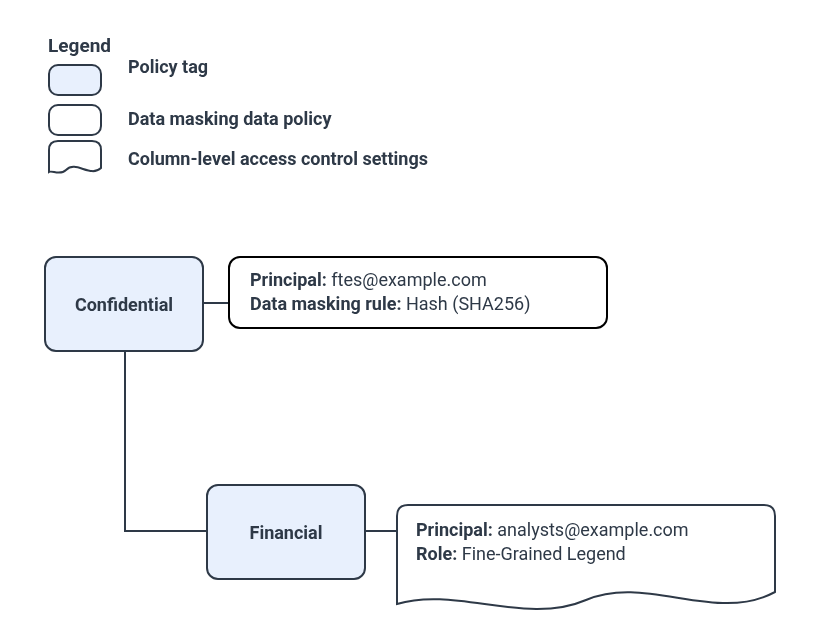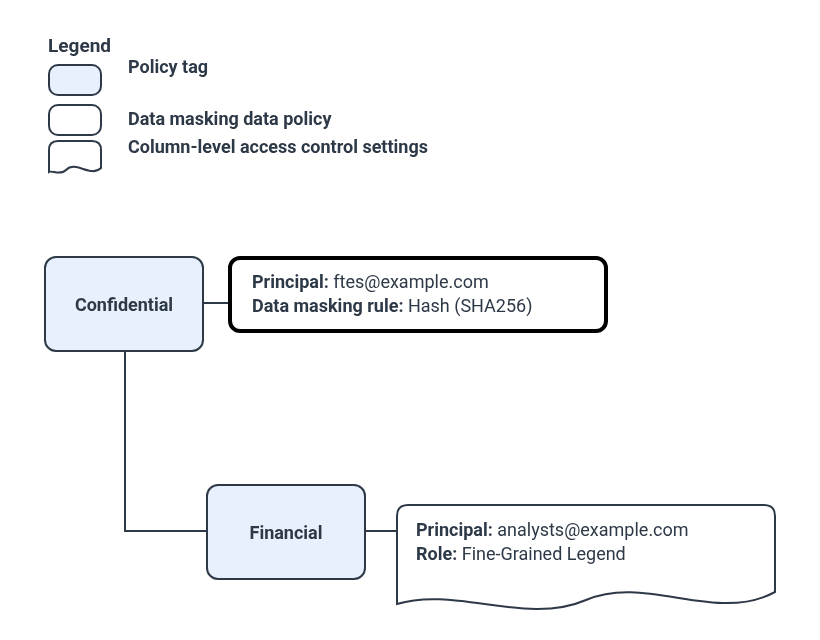--- a/index.html
+++ b/index.html
@@ -61,21 +61,21 @@
     font-weight: 700;
     font-size: 18px;
     color: #2e3947;
     box-sizing: border-box;
     text-align: right;
   }
   
   .node-mask {
     position: absolute;
     background: #ffffff;
-    border: 4px solid #000000;
+    border: 2px solid #000000;
     border-radius: 12px;
     padding: 10px 20px;
     font-size: 18px;
     color: #2e3947;
     box-sizing: border-box;
     line-height: 1.35;
   }
   .node-mask .line { white-space: nowrap; }
   .node-mask .label { font-weight: 700; }
   .node-mask .value { font-weight: 400; }
@@ -117,21 +117,21 @@
   <div class="legend-row-label" style="left:128px; top:56px;">Policy tag</div>
 
   <div class="legend-swatch swatch-masking" style="left:48px; top:104px;"></div>
   <div class="legend-row-label" style="left:128px; top:108px;">Data masking data policy</div>
 
   <div class="swatch-acl-wrap" style="position:absolute; left:48px; top:140px;">
     <svg width="54" height="42" viewBox="0 0 54 42">
       <path d="M10 1 H44 Q53 1 53 10 V28 C 42 38, 28 20, 18 30 C 12 36, 4 30, 1 32 V10 Q1 1 10 1 Z" fill="#ffffff" stroke="#2e3947" stroke-width="2"></path>
     </svg>
   </div>
-  <div class="legend-row-label" style="left:128px; top:136px;">Column-level access control settings</div>
+  <div class="legend-row-label" style="left:128px; top:148px;">Column-level access control settings</div>
 
   <div class="node-tag" style="left:44px; top:256px; width:160px; height:96px;">
     <span>Confidential</span>
   </div>
 
   <div class="connector-h" style="left:204px; top:302px; width:24px;"></div>
 
   <div class="node-mask" style="left:228px; top:256px; width:380px;">
     <div class="line">
       <span class="label">Principal:</span>

